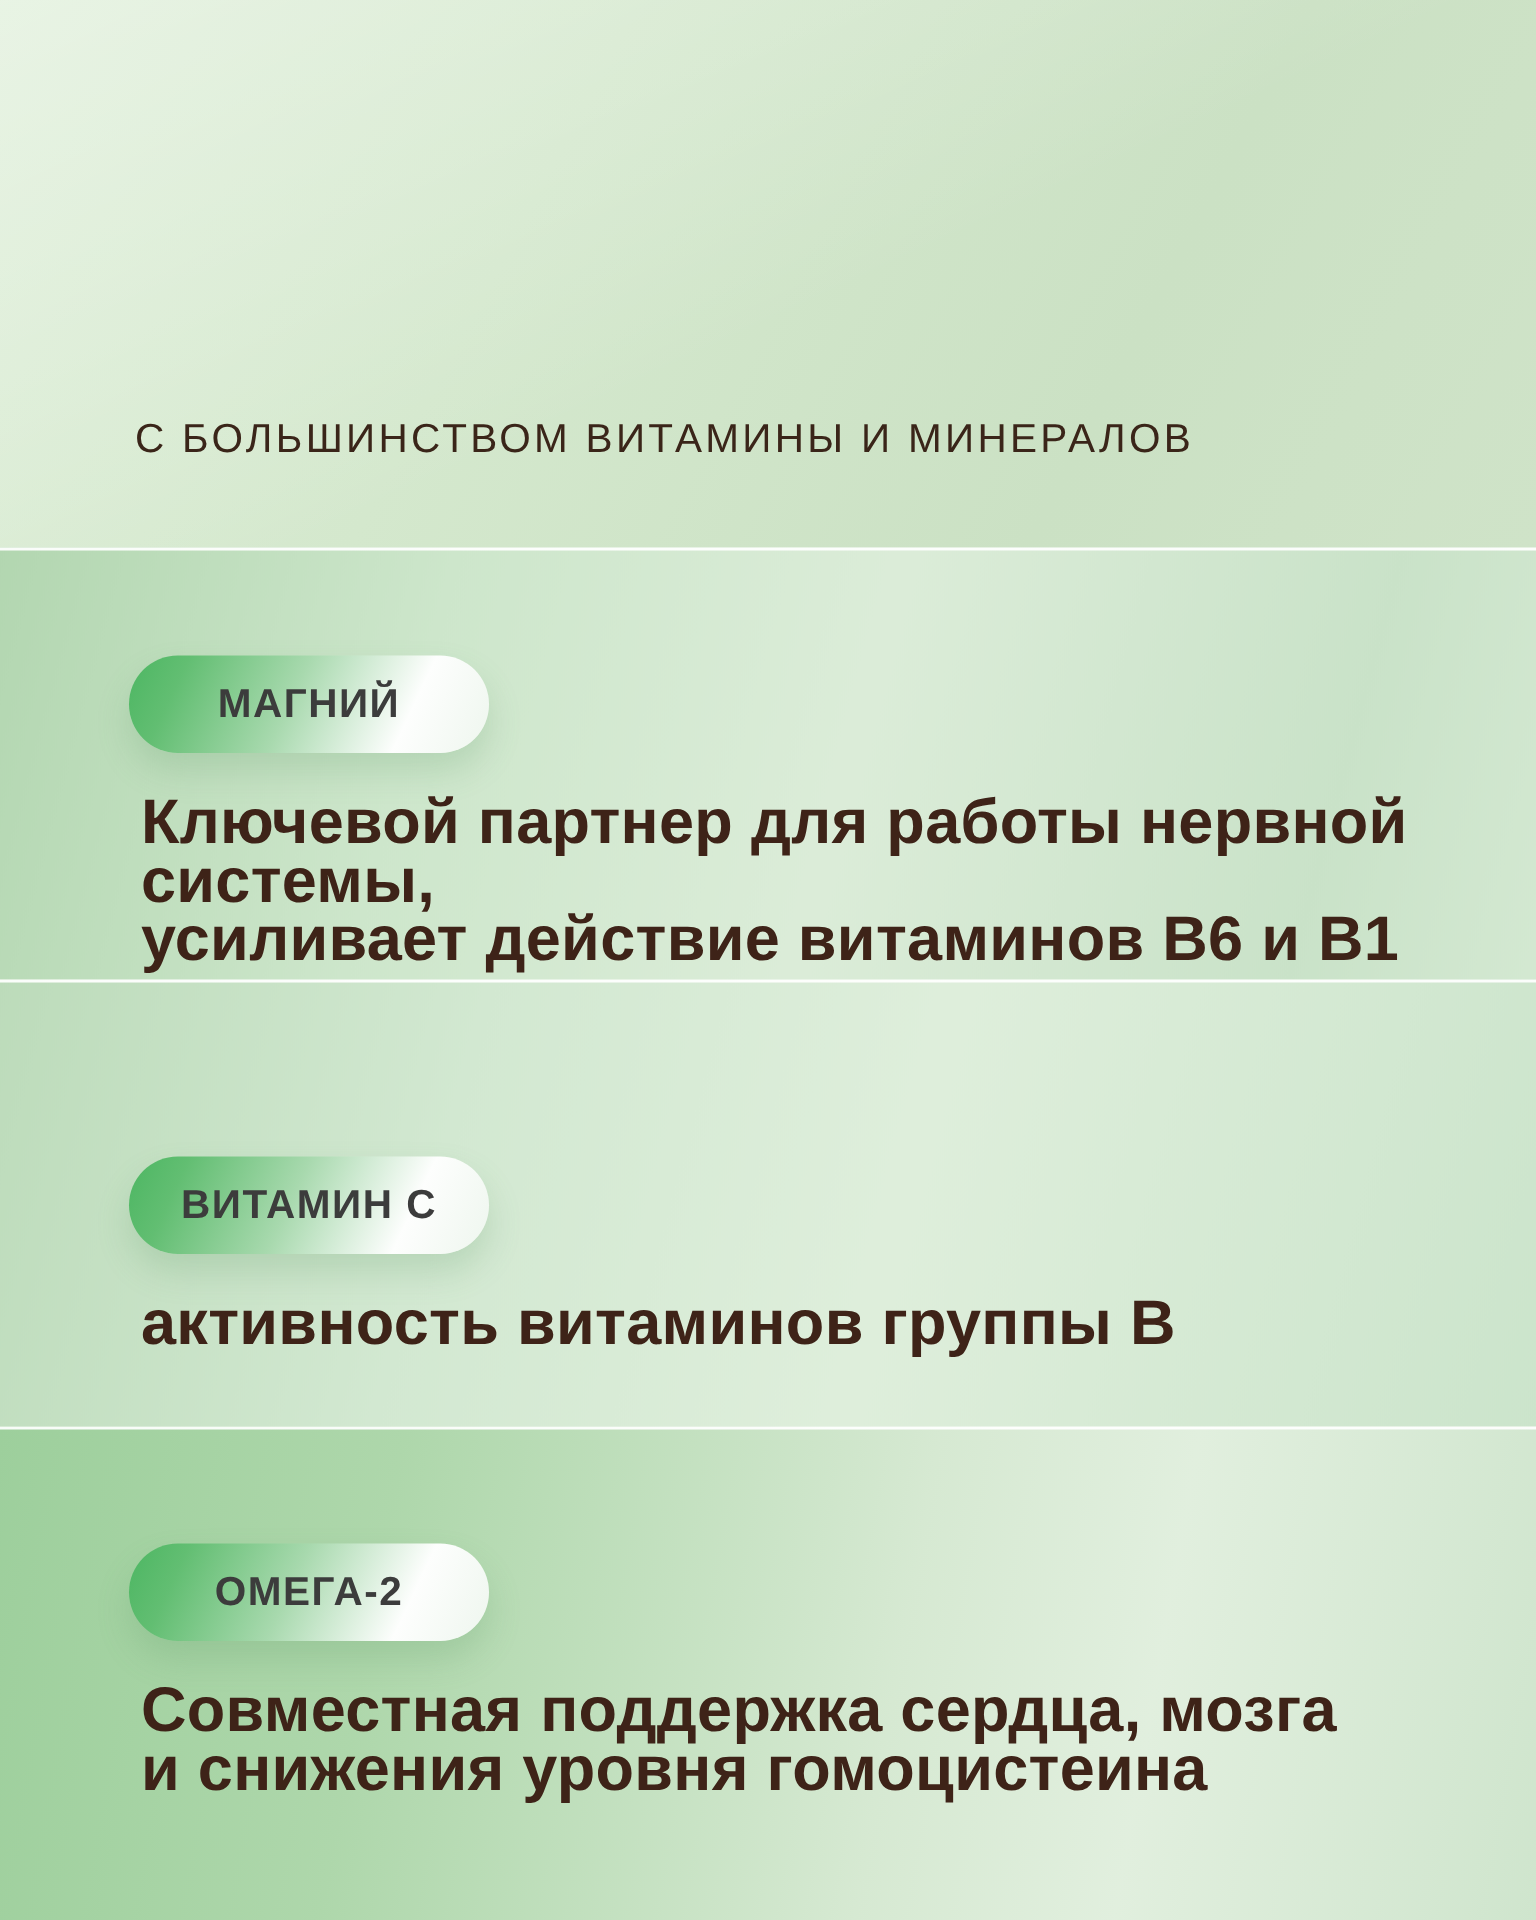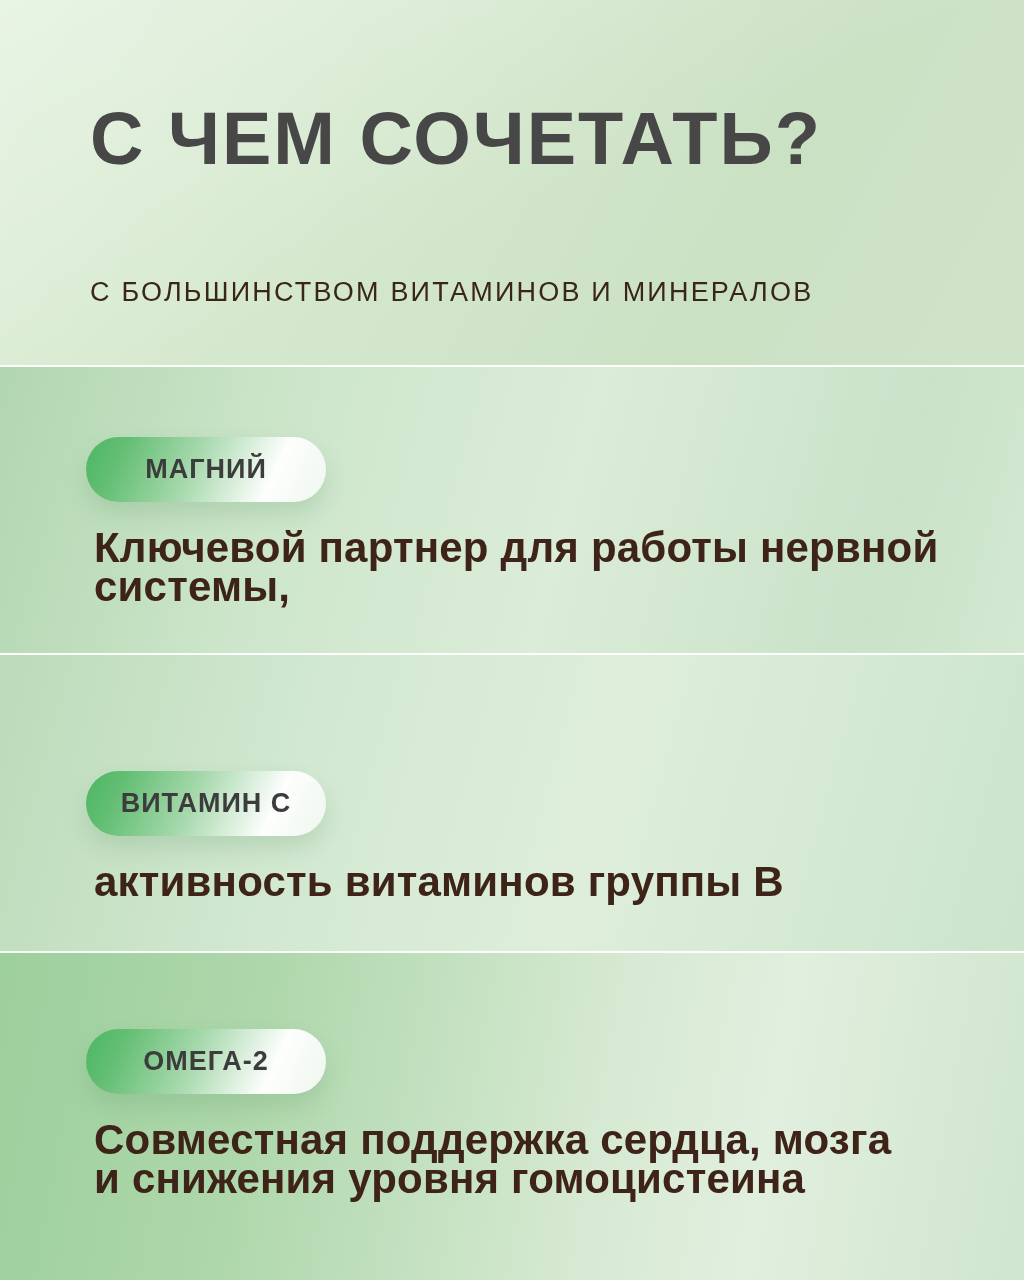--- a/index.html
+++ b/index.html
@@ -102,33 +102,33 @@
   }
   .body-text .line { display: block; }
 </style>
 </head>
 <body>
 
 <div class="canvas">
 
   <div class="band band-header">
     <div class="light-sweep"></div>
-    <div class="title">С ЧЕМ СОЧЕТАТЬ?</div>
     <div class="subtitle">
       <br>
-      <span class="line">С БОЛЬШИНСТВОМ ВИТАМИНОВ И МИНЕРАЛОВ</span>
+      <span class="line">С БОЛЬШИНСТВОМ ВИТАМИНЫ И МИНЕРАЛОВ</span>
     </div>
   </div>
 
   <div class="band band-s1">
     <div class="pill pill-s1">
       <span class="pill-label">МАГНИЙ</span>
     </div>
     <div class="body-text">
       <span class="line">Ключевой партнер для работы нервной системы,</span>
+      <span class="line">усиливает действие витаминов В6 и В1</span>
     </div>
   </div>
 
   <div class="band band-s2">
     <div class="pill pill-s2">
       <span class="pill-label">ВИТАМИН С</span>
     </div>
     <div class="body-text">
       <span class="line">активность витаминов группы В</span>
     </div>

